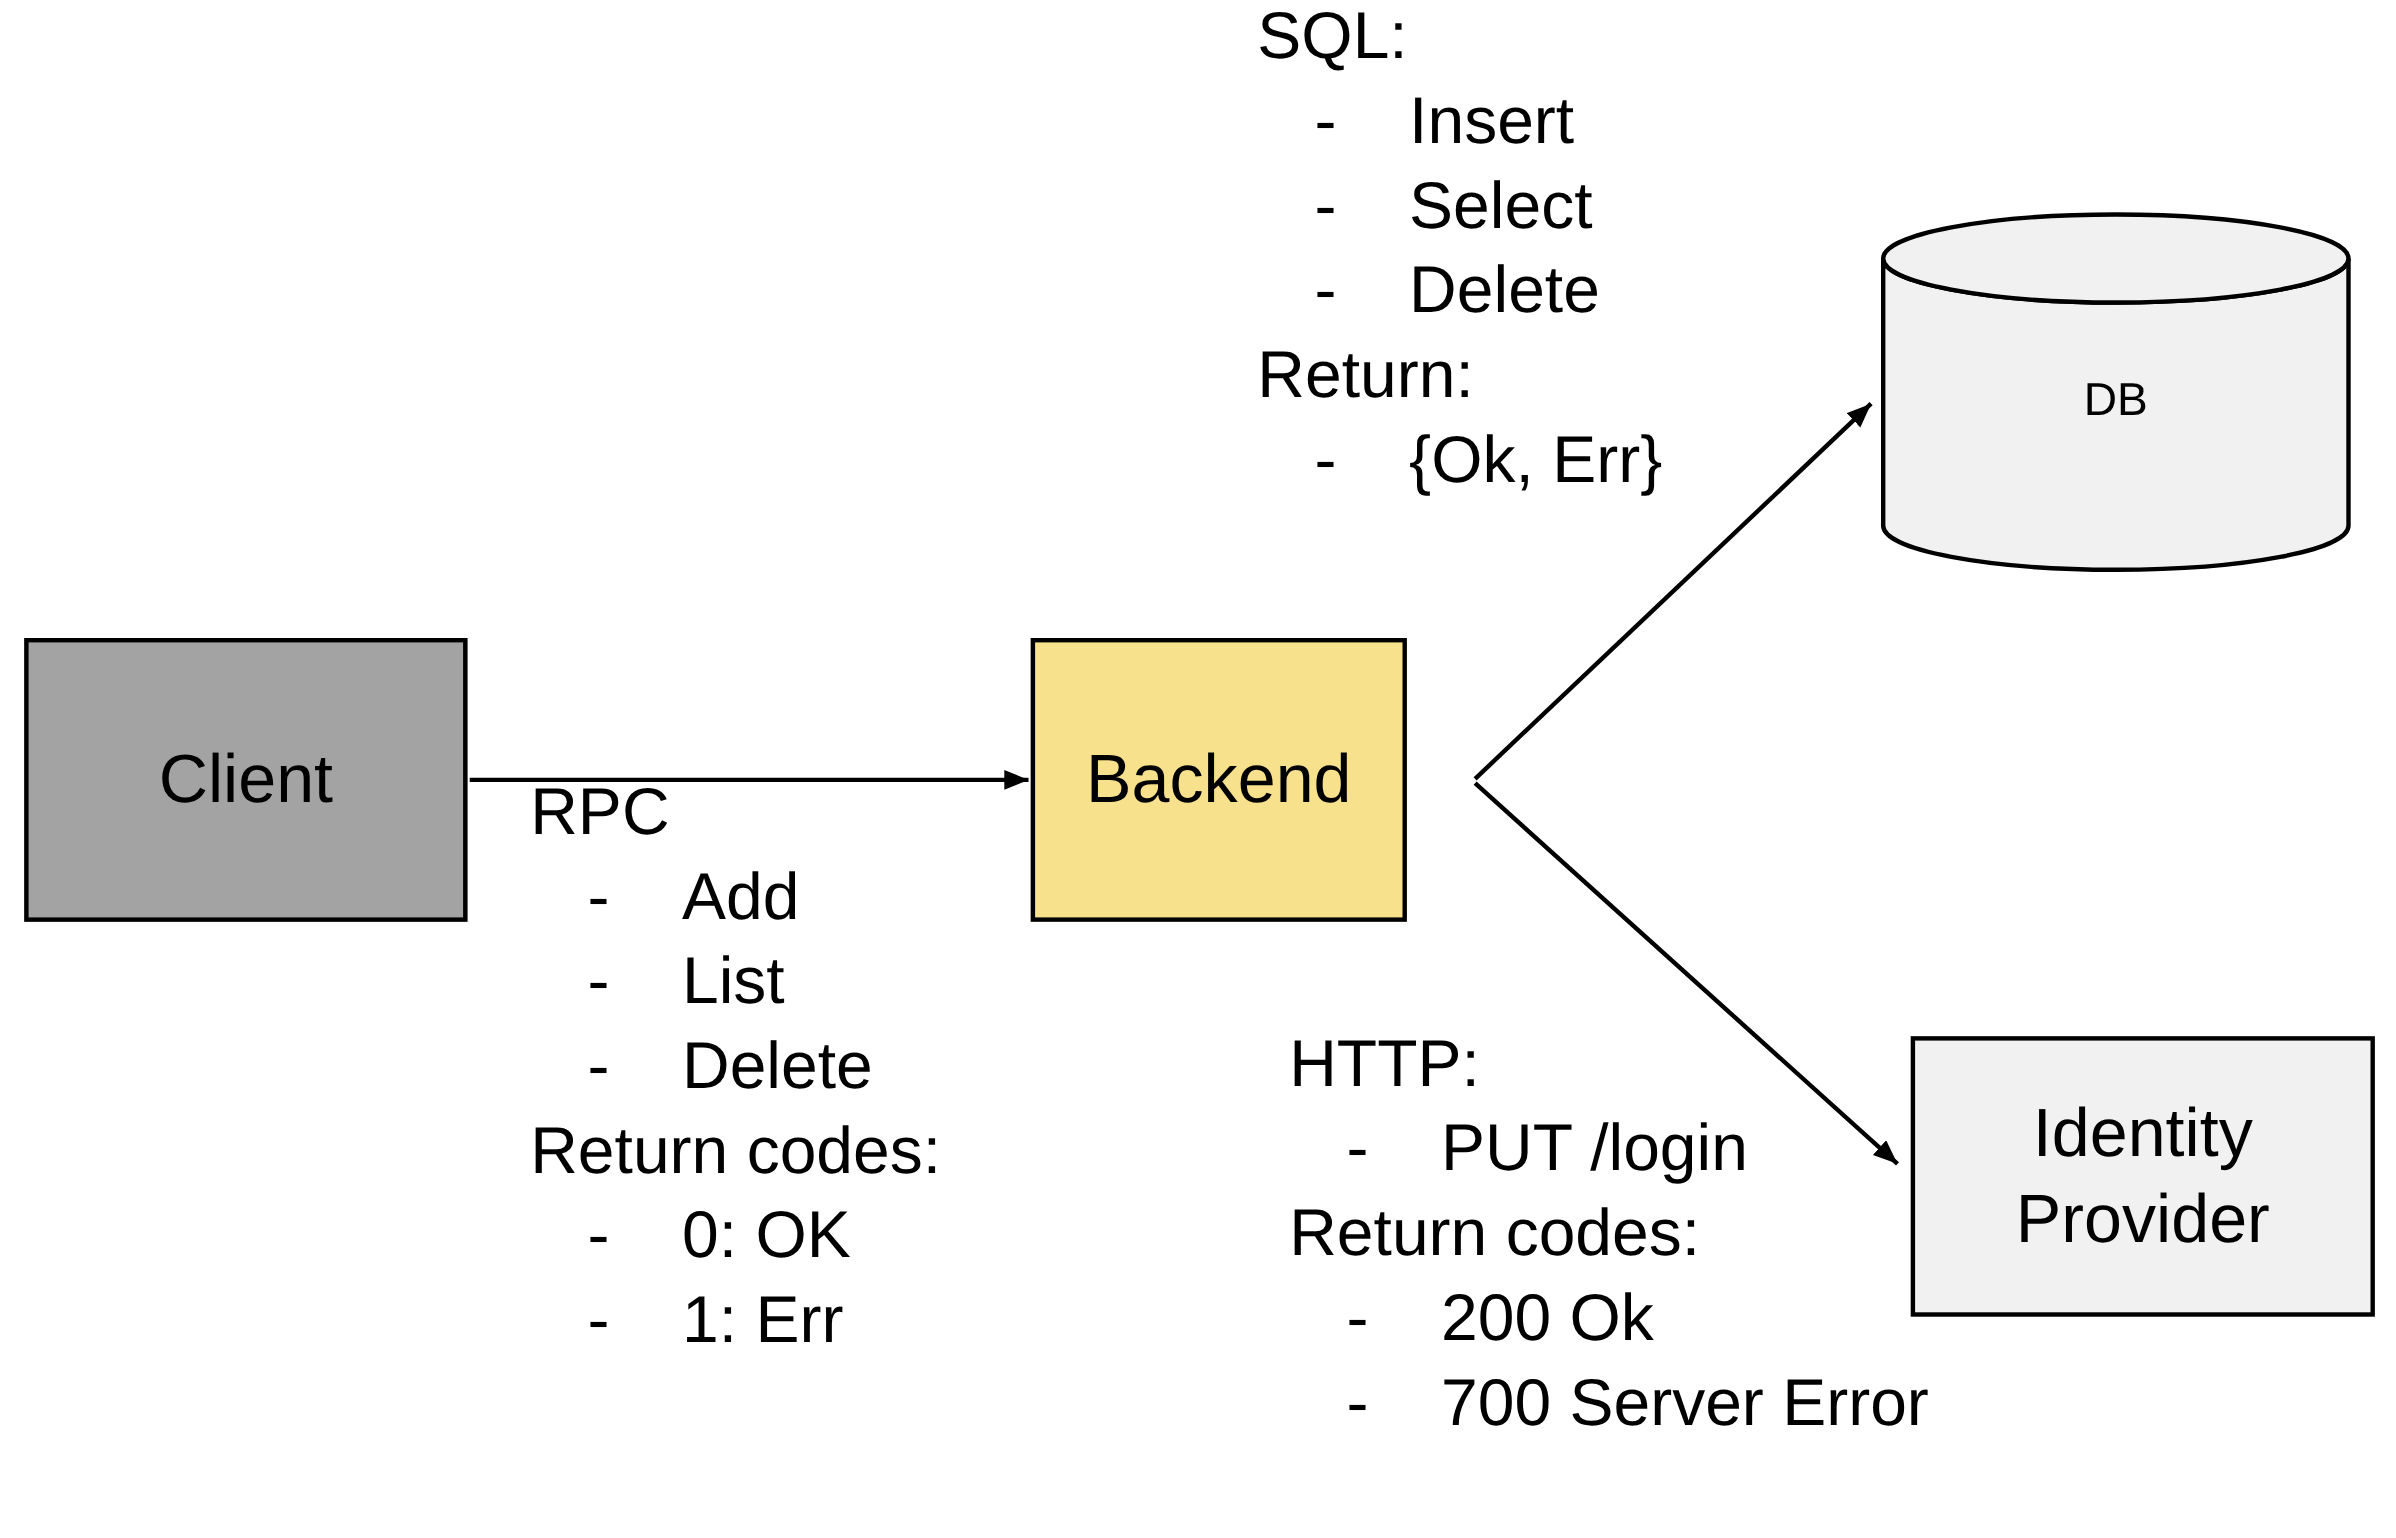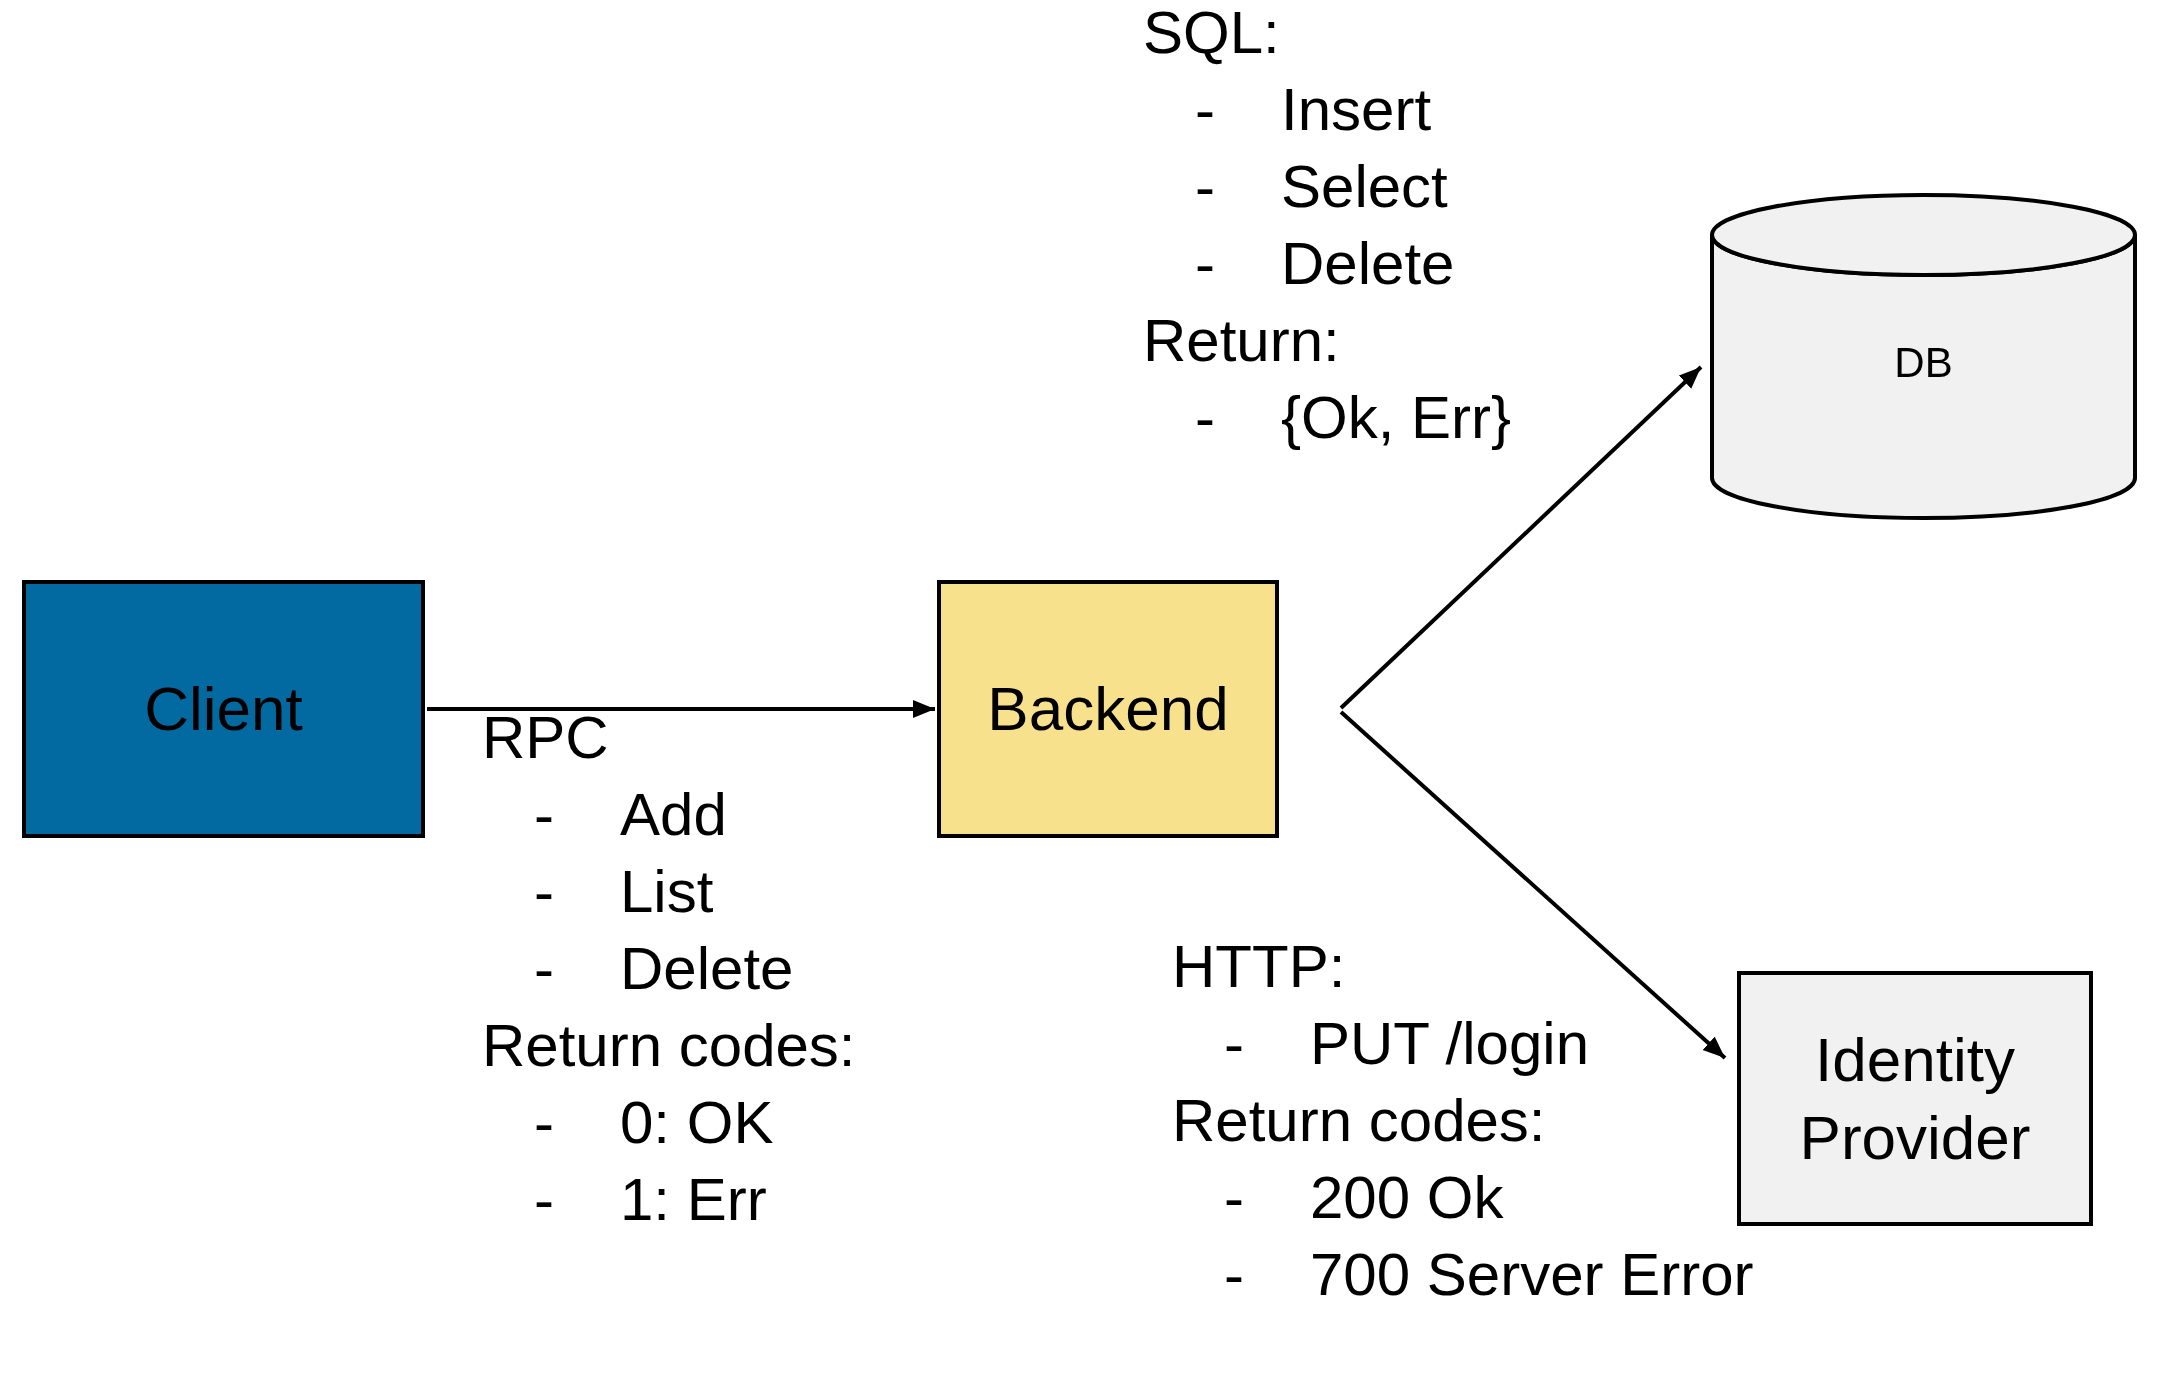--- a/index.html
+++ b/index.html
@@ -23,21 +23,21 @@
     border: 4px solid #000000;
     display: flex;
     align-items: center;
     justify-content: center;
     text-align: center;
     font-size: 62px;
     line-height: 78px;
   }
   #node-client  { left: 22px;   top: 580px; width: 403px; height: 258px; }
   #node-backend { left: 937px;  top: 580px; width: 342px; height: 258px; }
-  #node-idp     { left: 1737px; top: 942px; width: 356px; height: 255px; padding: 0 20px; margin-top: 29px; }
+  #node-idp     { left: 1737px; top: 942px; width: 422px; height: 255px; padding: 0 20px; }
   #db-label {
     position: absolute;
     left: 1710px; top: 324px; width: 427px;
     text-align: center;
     font-size: 42px;
     line-height: 78px;
   }
   .note {
     position: absolute;
     font-size: 60px;
@@ -71,21 +71,21 @@
       <ellipse stroke="#000000" stroke-width="4" cx="1923.5" cy="235" rx="211.5" ry="40" fill="#F1F1F1"></ellipse>
     </g>
 
     <line x1="427" y1="709" x2="935" y2="709" stroke="#000000" stroke-width="4" marker-end="url(#arrowhead)"></line>
 
     <line x1="1341" y1="708" x2="1701" y2="367" stroke="#000000" stroke-width="4" marker-end="url(#arrowhead)"></line>
 
     <line x1="1341" y1="712" x2="1725" y2="1058" stroke="#000000" stroke-width="4" marker-end="url(#arrowhead)"></line>
   </svg>
 
-  <div id="node-client" class="node" style="background-color: #0369a1;">
+  <div id="node-client" class="node" style="background-color: #a3a3a3;">
     <span>Client</span>
   </div>
 
   <div id="node-backend" class="node" style="background-color: rgb(248, 225, 140);">
     <span>Backend</span>
   </div>
 
   <div id="node-idp" class="node" style="background-color: rgb(241, 241, 241);">
     <span>Identity Provider</span>
   </div>

